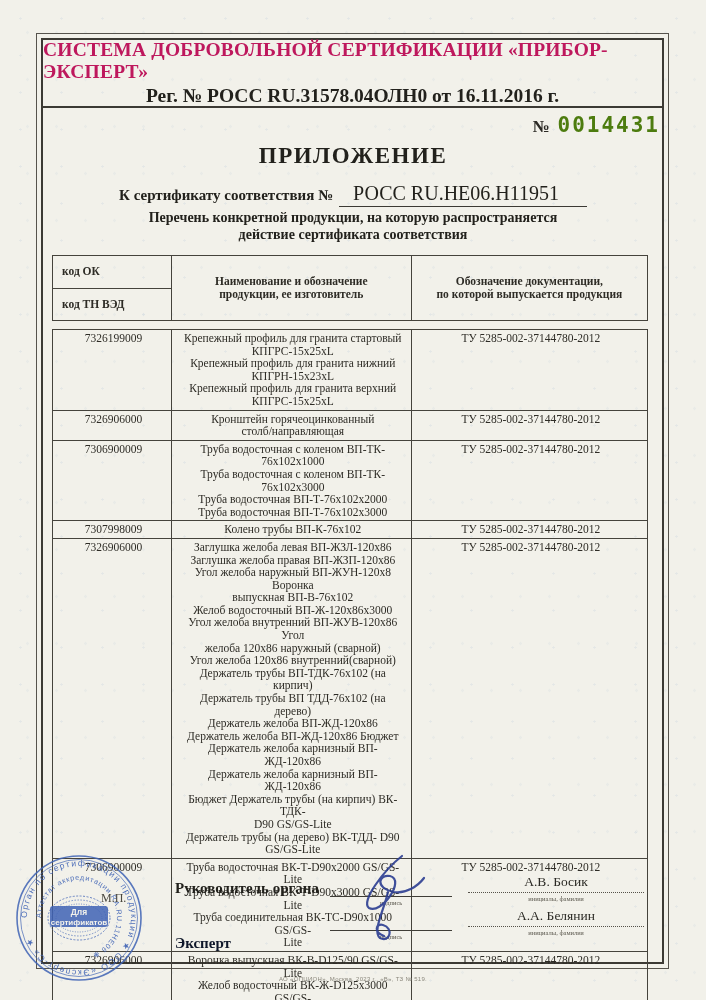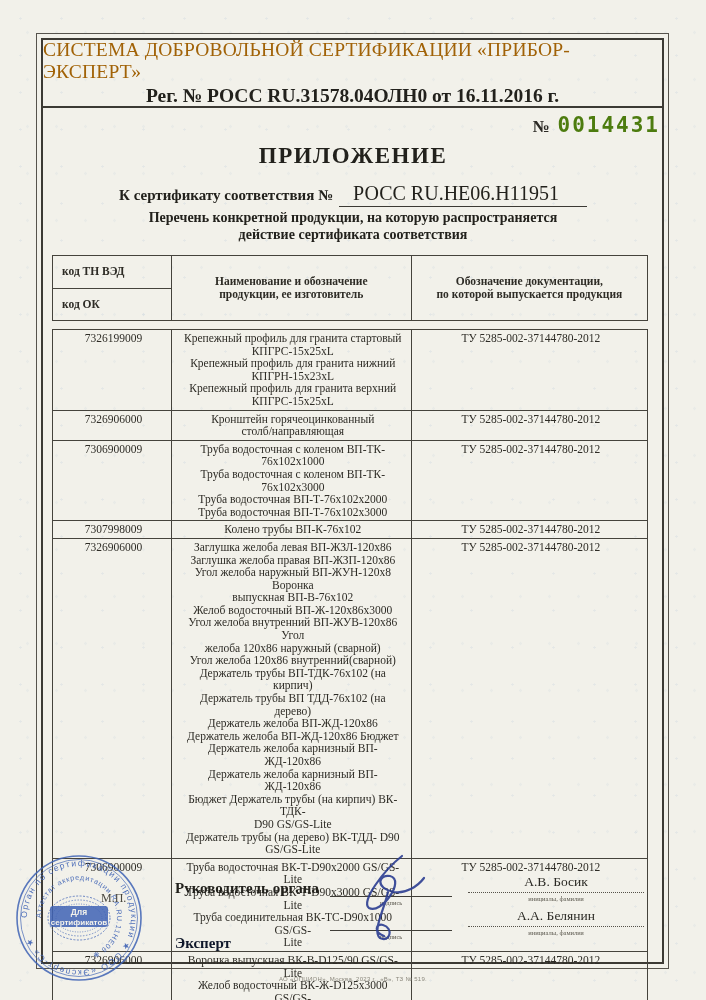--- a/index.html
+++ b/index.html
@@ -14,21 +14,21 @@
     font-family:"Liberation Serif", serif;
     color:#2a2824;
   }
   .abs{position:absolute;}
   
   .frame-outer{left:36px;top:33px;width:631px;height:934px;border:1px solid #56534c;}
   .frame-inner{left:4px;top:4px;right:4px;bottom:4px;position:absolute;border:2px solid #3c3a34;}
   
   .header-band{left:43px;top:40px;width:619px;height:66px;border-bottom:2px solid #3c3a34;
     display:flex;flex-direction:column;justify-content:center;align-items:center;gap:2px;}
-  .sys-line1{font-size:19.5px;font-weight:normal;letter-spacing:.2px;color:#a16207;}
+  .sys-line1{font-size:19.5px;font-weight:bold;letter-spacing:.2px;color:#be185d;}
   .sys-line2{font-size:19.5px;font-weight:bold;color:#22211c;}
   
   .doc-num{left:470px;top:113px;width:190px;text-align:right;white-space:nowrap;}
   .doc-num .pref{font-size:17px;color:#2c2a25;font-weight:bold;margin-right:8px;}
   .doc-num .val{font-family:"DejaVu Sans Mono", monospace;font-size:21px;font-weight:bold;
     color:#4d7c0f;letter-spacing:2px;}
   .appendix-title{left:0;top:143px;width:706px;text-align:center;font-size:23px;font-weight:bold;
     letter-spacing:1.5px;color:#22211c;}
   .cert-line{left:0;top:182px;width:706px;text-align:center;font-size:15px;font-weight:bold;color:#22211c;}
   .cert-line .num{font-weight:normal;font-size:20px;border-bottom:1px solid #3c3a34;
@@ -96,22 +96,22 @@
 <div class="abs cert-line">
   <span>К сертификату соответствия №</span><span class="num">РОСС RU.НЕ06.Н11951</span>
 </div>
 
 <div class="abs subtitle">Перечень конкретной продукции,  на которую распространяется
 действие сертификата соответствия</div>
 
 <div class="abs tbl">
   <div class="tbox thead">
     <div class="c1 h-split">
+      <div>код ОК</div>
       <div>код ТН ВЭД</div>
-      <div>код ОК</div>
     </div>
     <div class="c2 hc">Наименование и обозначение
 продукции, ее изготовитель</div>
     <div class="c3 hc">Обозначение документации,
 по которой выпускается продукция</div>
   </div>
   <div class="tbox tbody">
     <div class="trow r1">
       <div class="c1 cell">7326199009</div>
       <div class="c2 cell pre">Крепежный профиль для гранита стартовый

